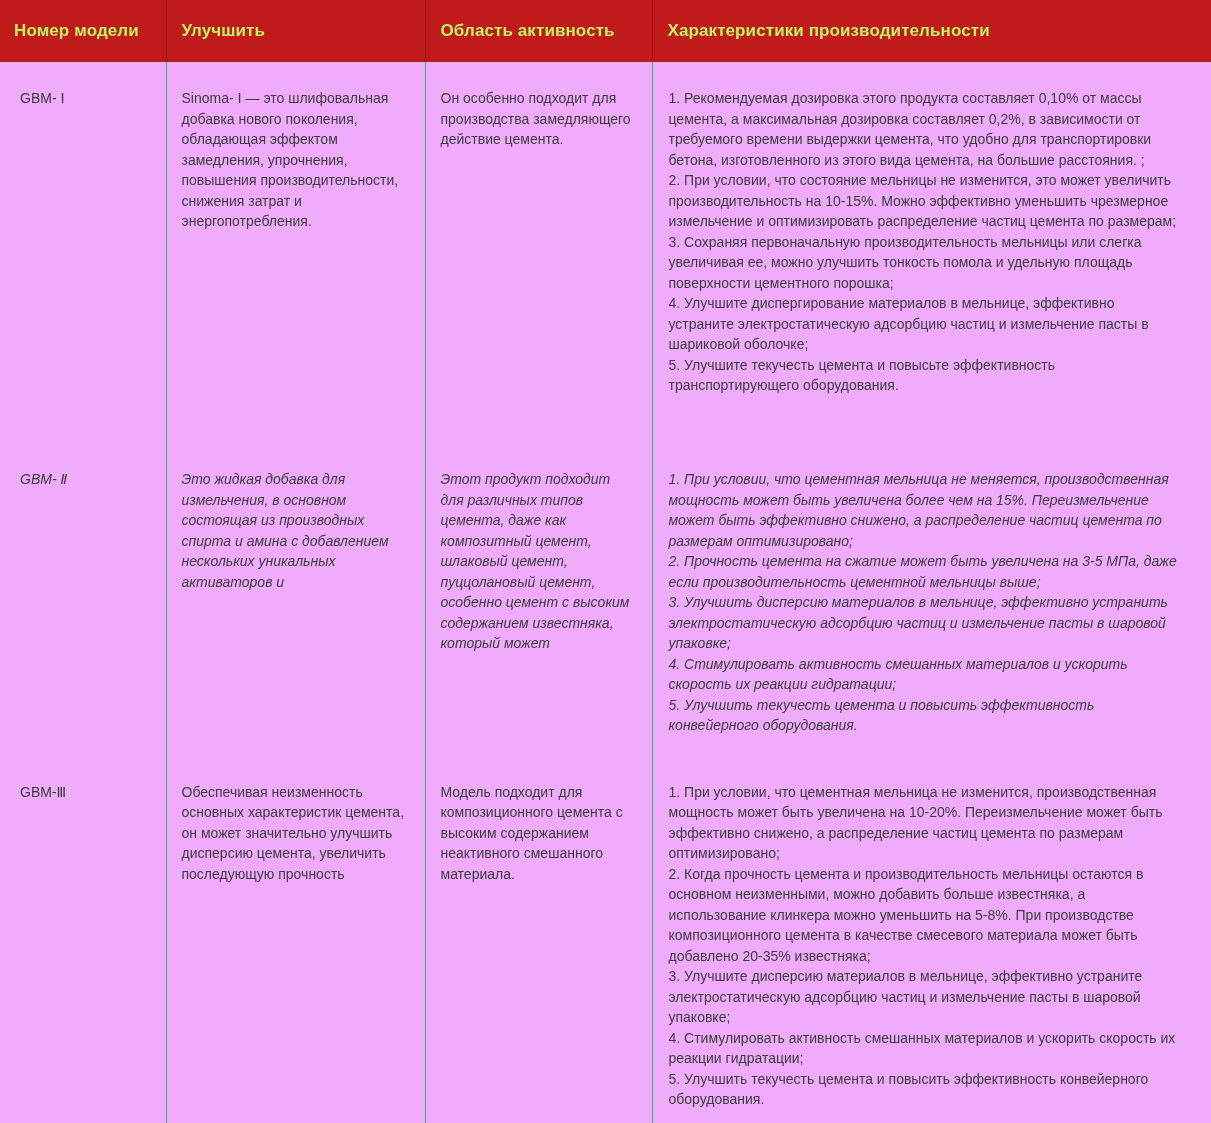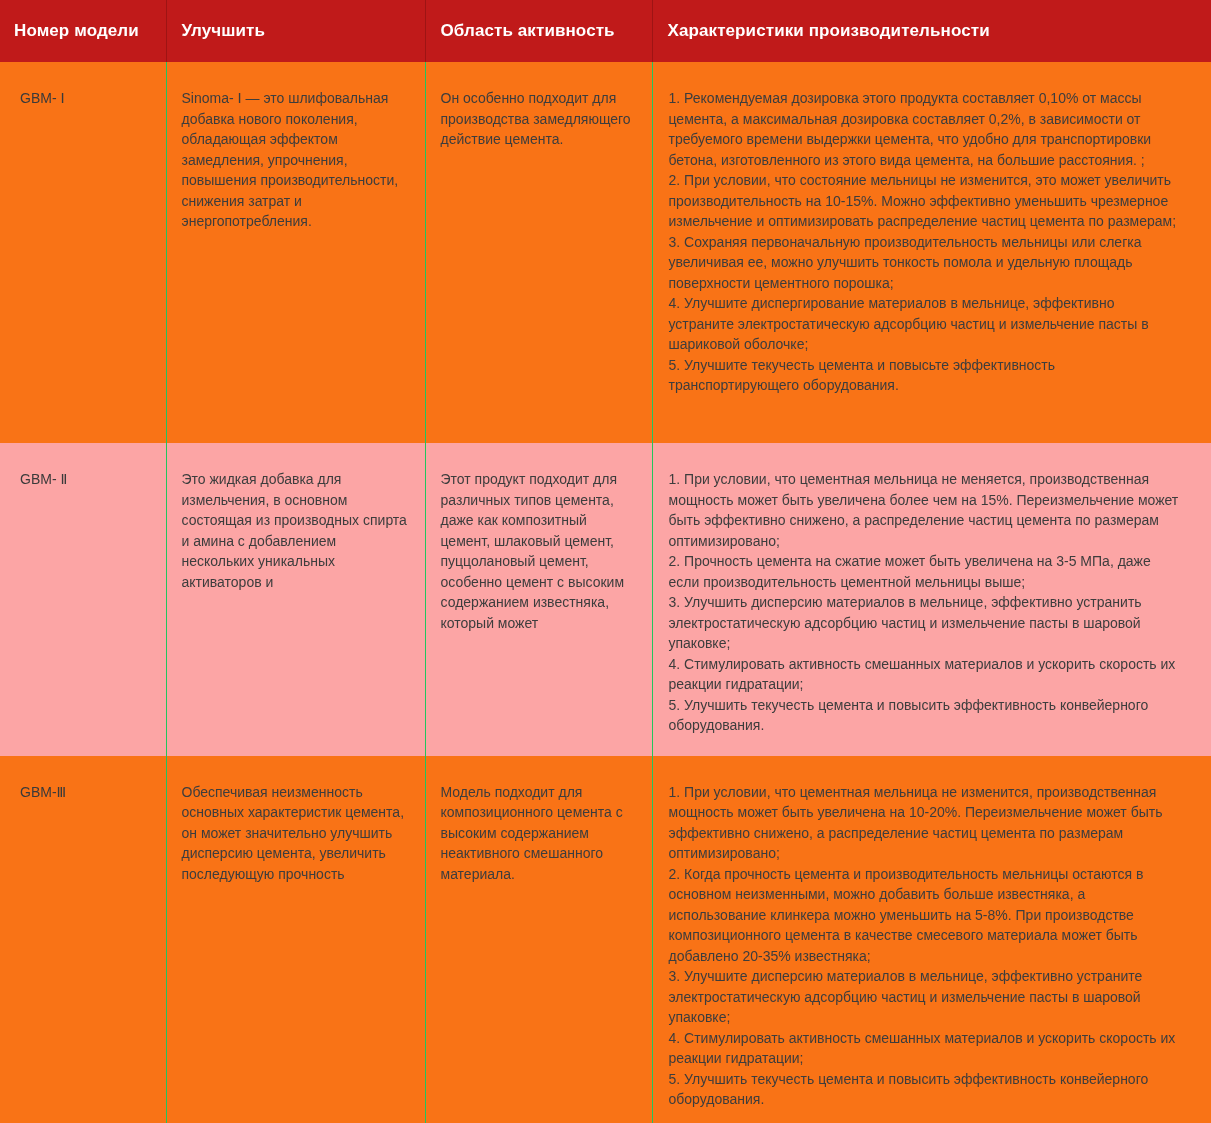--- a/index.html
+++ b/index.html
@@ -22,21 +22,21 @@
   col.c-model { width: 166px; }
   col.c-func  { width: 259px; }
   col.c-app   { width: 227px; }
   col.c-perf  { width: 559px; }
 
   thead tr {
     height: 62px;
   }
   th {
     background: #c01a1a;
-    color: #ffffff;
+    color: #bef264;
     font-size: 17px;
     font-weight: 700;
     text-align: left;
     vertical-align: middle;
     padding: 0 12px 0 15px;
     letter-spacing: 0.1px;
   }
   th + th {
     border-left: 1px solid #9e1414;
   }
@@ -56,22 +56,22 @@
   }
   tbody td.model-cell {
     padding-left: 20px;
     color: #3a3a3a;
   }
   tbody td.perf-cell {
     padding-left: 16px;
     padding-right: 30px;
     margin-left: 36px;
   }
-  tr.row-a { background: #f97316; }
-  tr.row-b { background: #fca5a5; }
+  tr.row-a { background: #f0abfc; }
+  tr.row-b { background: #f0abfc; font-style: italic; }
   tr.r1 { height: 381px; }
   tr.r2 { height: 302px; }
   tr.r3 { height: 378px; }
 </style>
 </head>
 <body>
 
 <div class="table-wrap">
   <table class="spec-table">
     <colgroup>

